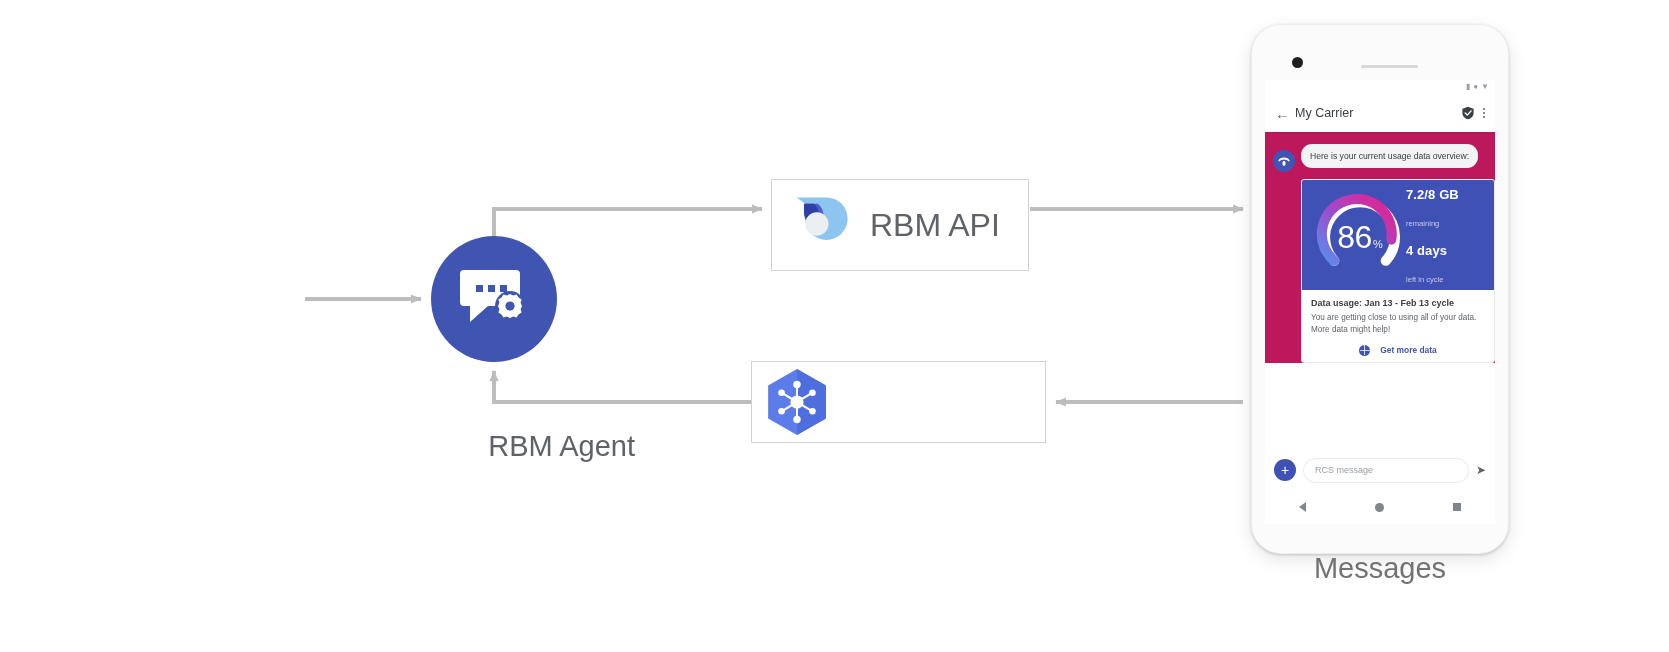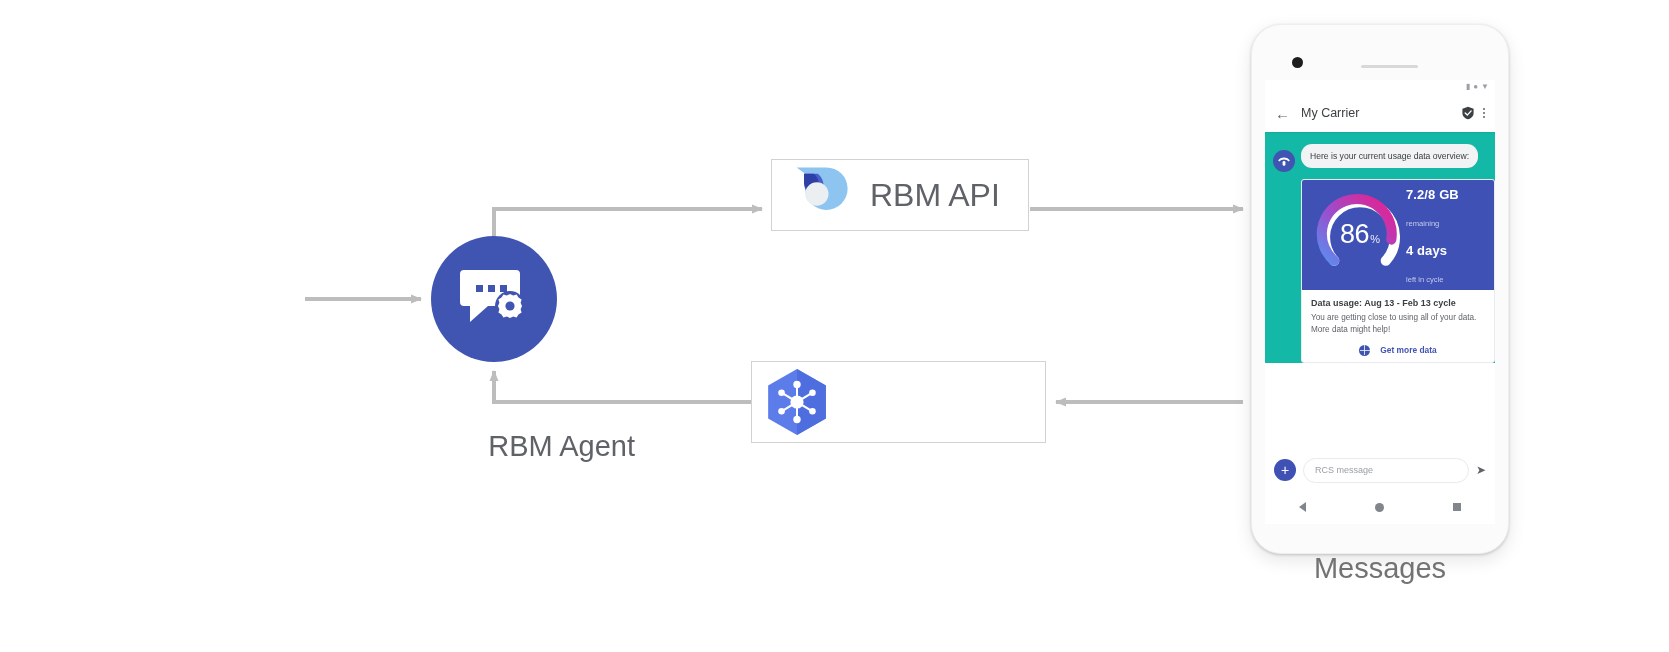--- a/index.html
+++ b/index.html
@@ -10,21 +10,21 @@
 
   
   .node-box{position:absolute;background:#ffffff;border:1px solid #d2d2d2;
             box-sizing:border-box;display:flex;align-items:center;}
   .node-box .lbl{color:#5f6368;font-weight:300;white-space:nowrap;}
 
   #external-trigger{left:46px;top:257px;width:258px;height:84px;
                     justify-content:center;}
   #external-trigger .lbl{font-size:31px;letter-spacing:.2px;color:#656565;}
 
-  #rbm-api-box{left:771px;top:159px;width:258px;height:72px;padding-left:14px;}
+  #rbm-api-box{left:771px;top:179px;width:258px;height:92px;padding-left:14px;}
   #rbm-api-box .lbl{font-size:32px;color:#5f6368;margin-left:16px;}
 
   #webhook-box{left:751px;top:361px;width:295px;height:82px;padding-left:14px;}
   #webhook-box .lbl{font-size:32px;color:#5f6368;margin-left:16px;}
 
   
   #rbm-agent-circle{position:absolute;left:431px;top:236px;width:126px;height:126px;
      border-radius:50%;background:#4054b2;display:flex;align-items:center;justify-content:center;}
   #rbm-agent-label{position:absolute;left:355px;top:430px;width:280px;text-align:right;
      font-size:29px;font-weight:300;color:#5f6368;}
@@ -48,40 +48,40 @@
   .screen{position:absolute;left:14px;top:56px;width:230px;height:444px;background:#ffffff;
      overflow:hidden;}
 
   .statusbar{height:14px;display:flex;align-items:center;justify-content:flex-end;
      padding-right:6px;gap:3px;background:#ffffff;}
   .sb-icn{color:#9aa0a6;font-size:8px;line-height:8px;}
 
   .appbar{height:38px;display:flex;align-items:center;padding:0 10px;background:#ffffff;
      box-shadow:0 1px 2px rgba(0,0,0,.07);position:relative;z-index:3;}
   .appbar .back{font-size:15px;color:#5f6368;width:20px;}
-  .appbar .title{font-size:12.5px;color:#3c4043;margin-left:6px;flex:1;}
+  .appbar .title{font-size:12.5px;color:#3c4043;flex:1;}
   .appbar .verified{width:14px;height:14px;margin-right:8px;}
   .appbar .more{color:#5f6368;font-size:13px;letter-spacing:0;line-height:8px;
      display:flex;flex-direction:column;gap:1.5px;align-items:center;}
   .dot3{width:2.4px;height:2.4px;border-radius:50%;background:#5f6368;}
 
-  .thread{padding:12px 0 0 8px;background:#14b8a6;}
+  .thread{padding:12px 0 0 8px;background:#be185d;}
   .msg-row{display:flex;align-items:flex-start;gap:6px;}
   .avatar{width:22px;height:22px;border-radius:50%;background:#4054b2;flex:0 0 22px;
      display:flex;align-items:center;justify-content:center;margin-top:6px;}
   .bubble{background:#f1f3f4;border-radius:11px;padding:6px 9px;font-size:8.6px;
      line-height:1.45;color:#3c4043;max-width:172px;}
 
   .richcard{margin:7px 0 0 28px;width:192px;border:1px solid #e8eaed;border-radius:3px;
      overflow:hidden;background:#fff;}
   .card-hero{background:#3f51b5;height:110px;display:flex;align-items:center;position:relative;}
   .gauge-wrap{position:relative;width:92px;height:92px;margin-left:12px;}
   .gauge-pct{position:absolute;inset:0;display:flex;align-items:baseline;justify-content:center;
      padding-top:30px;}
-  .gauge-num{font-size:27px;color:#ffffff;font-weight:300;letter-spacing:-.5px;}
+  .gauge-num{font-size:32px;color:#ffffff;font-weight:300;letter-spacing:-.5px;}
   .gauge-sym{font-size:11px;color:#e8eaf6;margin-left:1px;}
   .hero-right{flex:1;color:#fff;padding-right:6px;}
   .hr-big{font-size:13px;font-weight:bold;letter-spacing:.1px;}
   .hr-sub{font-size:7.6px;color:#c5cae9;margin-top:17px;}
   .hr-gap{height:15px;}
 
   .card-body{padding:8px 9px 6px 9px;}
   .cb-title{font-size:9px;font-weight:bold;color:#3c4043;margin-bottom:4px;}
   .cb-text{font-size:8.2px;color:#5f6368;line-height:1.5;}
   .cb-action{margin-top:8px;display:flex;align-items:center;justify-content:center;gap:10px;}
@@ -246,21 +246,21 @@
             </div>
             <div class="hero-right">
               <div class="hr-big">7.2/8 GB</div>
               <div class="hr-sub">remaining</div>
               <div class="hr-gap"></div>
               <div class="hr-big">4 days</div>
               <div class="hr-sub">left in cycle</div>
             </div>
           </div>
           <div class="card-body">
-            <div class="cb-title">Data usage: Aug 13 - Feb 13 cycle</div>
+            <div class="cb-title">Data usage: Jan 13 - Feb 13 cycle</div>
             <div class="cb-text">You are getting close to using all of your data. More data might help!</div>
             <div class="cb-action">
               <span class="globe"></span>
               <span class="cb-action-lbl">Get more data</span>
             </div>
           </div>
         </div>
       </div>
 
       <div class="composer">

